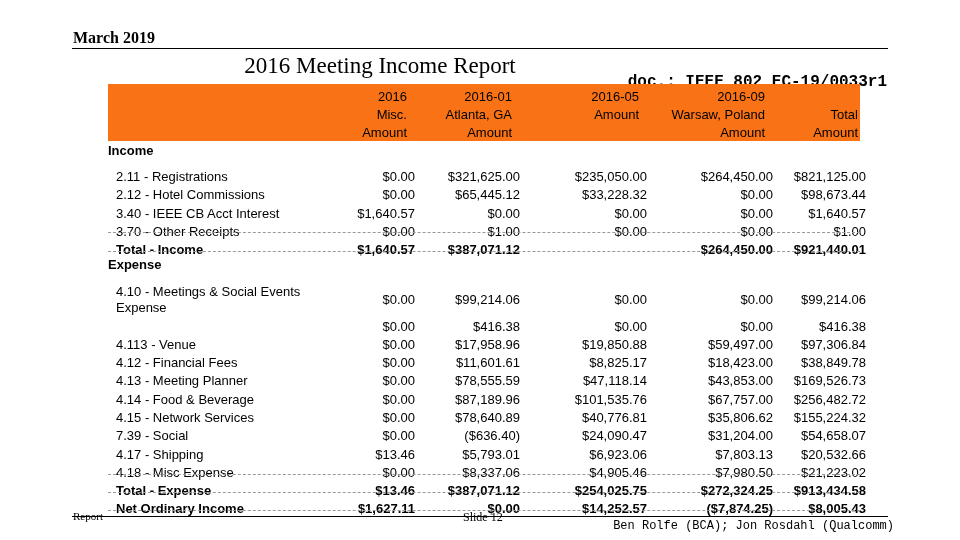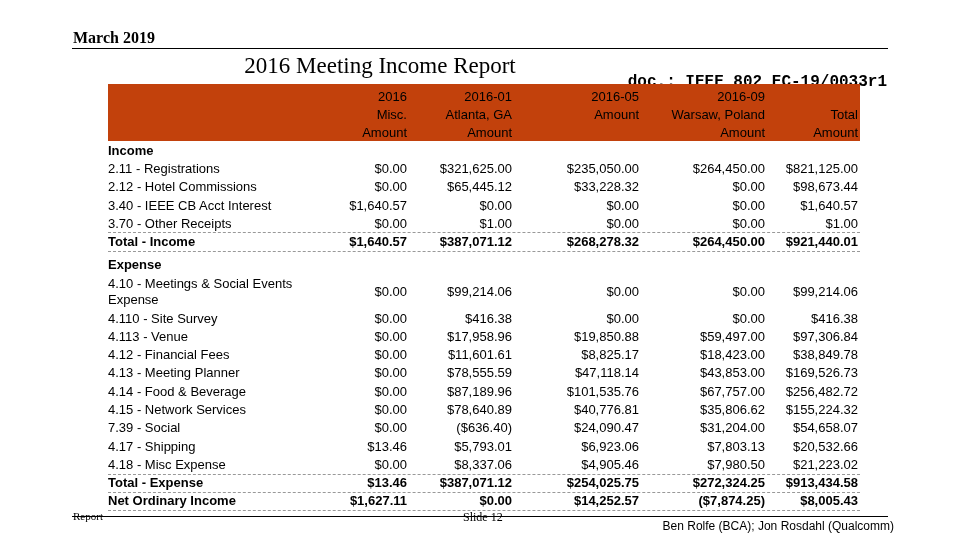--- a/index.html
+++ b/index.html
@@ -2,38 +2,38 @@
 <html><head>
 <meta charset="utf-8">
 <style>
   html, body { margin:0; padding:0; background:#fff; }
   body { width:960px; height:540px; position:relative; overflow:hidden; font-family:"Liberation Sans", sans-serif; color:#000; }
   .hdr-left { position:absolute; left:73px; top:29px; font-family:"Liberation Serif", serif; font-weight:bold; font-size:16px; }
   .hdr-right { position:absolute; right:73px; top:31px; font-family:Liberation Mono, monospace; font-weight:bold; font-size:16px;margin-top:42px; }
   .hdr-line { position:absolute; left:72px; right:72px; top:48px; height:1px; background:#000; }
   .title { position:absolute; left:0; width:760px; top:53px; text-align:center; font-family:"Liberation Serif", serif; font-size:23px; }
   .report { position:absolute; left:108px; top:84px; width:752px; }
-  .thead { position:absolute; left:0; top:0; width:752px; height:57px; background:#c2410c; }
+  .thead { position:absolute; left:0; top:0; width:752px; height:57px; background:#f97316; }
   .col { position:absolute; text-align:right; font-size:13px; }
   .thead .col { top:4px; line-height:18px; font-weight:normal; }
   .c0 { left:0; width:220px; text-align:left; }
   .c1 { left:208px; width:91px; }
   .c2 { left:300px; width:104px; }
   .c3 { left:405px; width:126px; }
   .c4 { left:532px; width:125px; }
   .c5 { left:658px; width:92px; }
-  .row { position:absolute; left:0; width:752px; height:18px; font-size:13px; }
+  .row { position:absolute; left:8px; width:752px; height:18px; font-size:13px;margin-top:8px; }
   .row .col { top:0; line-height:18px; }
   .bold .col { font-weight:bold; }
   .dotted { position:absolute; left:0; width:752px; border-top:1px dashed #999; height:0; }
   .section { font-weight:bold; font-size:13px; position:absolute; left:0; }
   .foot-line { position:absolute; left:72px; right:72px; top:516px; height:1px; background:#000; }
   .foot-left { position:absolute; left:73px; top:510px; font-family:"Liberation Serif", serif; font-size:11px; }
   .foot-center { position:absolute; left:463px; top:510px; font-family:Liberation Serif, serif; font-size:12px; }
-  .foot-right { position:absolute; right:66px; top:519px; font-family:Liberation Sans, sans-serif; font-size:12px; }
+  .foot-right { position:absolute; right:66px; top:519px; font-family:Liberation Mono, monospace; font-size:12px; }
   .tall .col.c0 { line-height:16px; }
 </style>
 </head>
 <body>
 
 <div class="hdr-left">March 2019</div>
 <div class="hdr-right">doc.: IEEE 802 EC-19/0033r1</div>
 <div class="hdr-line"></div>
 
 <div class="title">2016 Meeting Income Report</div>
@@ -98,41 +98,39 @@
     <div class="col c2">$1.00</div>
     <div class="col c3">$0.00</div>
     <div class="col c4">$0.00</div>
     <div class="col c5">$1.00</div>
   </div>
   <div class="dotted" style="top:148px"></div>
   <div class="row bold" style="top:149px">
     <div class="col c0">Total - Income</div>
     <div class="col c1">$1,640.57</div>
     <div class="col c2">$387,071.12</div>
-    <div class="col c3">$268,278.32</div>
     <div class="col c4">$264,450.00</div>
     <div class="col c5">$921,440.01</div>
   </div>
   <div class="dotted" style="top:167px"></div>
 
   <div class="section" style="top:173px">Expense</div>
 
   <div class="row tall" style="top:191px; height:34px">
     <div class="col c0" style="top:1px">
         <div>4.10 - Meetings &amp; Social Events</div>
         <div>Expense</div>
       </div>
     <div class="col c1" style="top:8px">$0.00</div>
     <div class="col c2" style="top:8px">$99,214.06</div>
     <div class="col c3" style="top:8px">$0.00</div>
     <div class="col c4" style="top:8px">$0.00</div>
     <div class="col c5" style="top:8px">$99,214.06</div>
   </div>
   <div class="row" style="top:226px">
-    <div class="col c0">4.110 - Site Survey</div>
     <div class="col c1">$0.00</div>
     <div class="col c2">$416.38</div>
     <div class="col c3">$0.00</div>
     <div class="col c4">$0.00</div>
     <div class="col c5">$416.38</div>
   </div>
   <div class="row" style="top:244px">
     <div class="col c0">4.113 - Venue</div>
     <div class="col c1">$0.00</div>
     <div class="col c2">$17,958.96</div>

